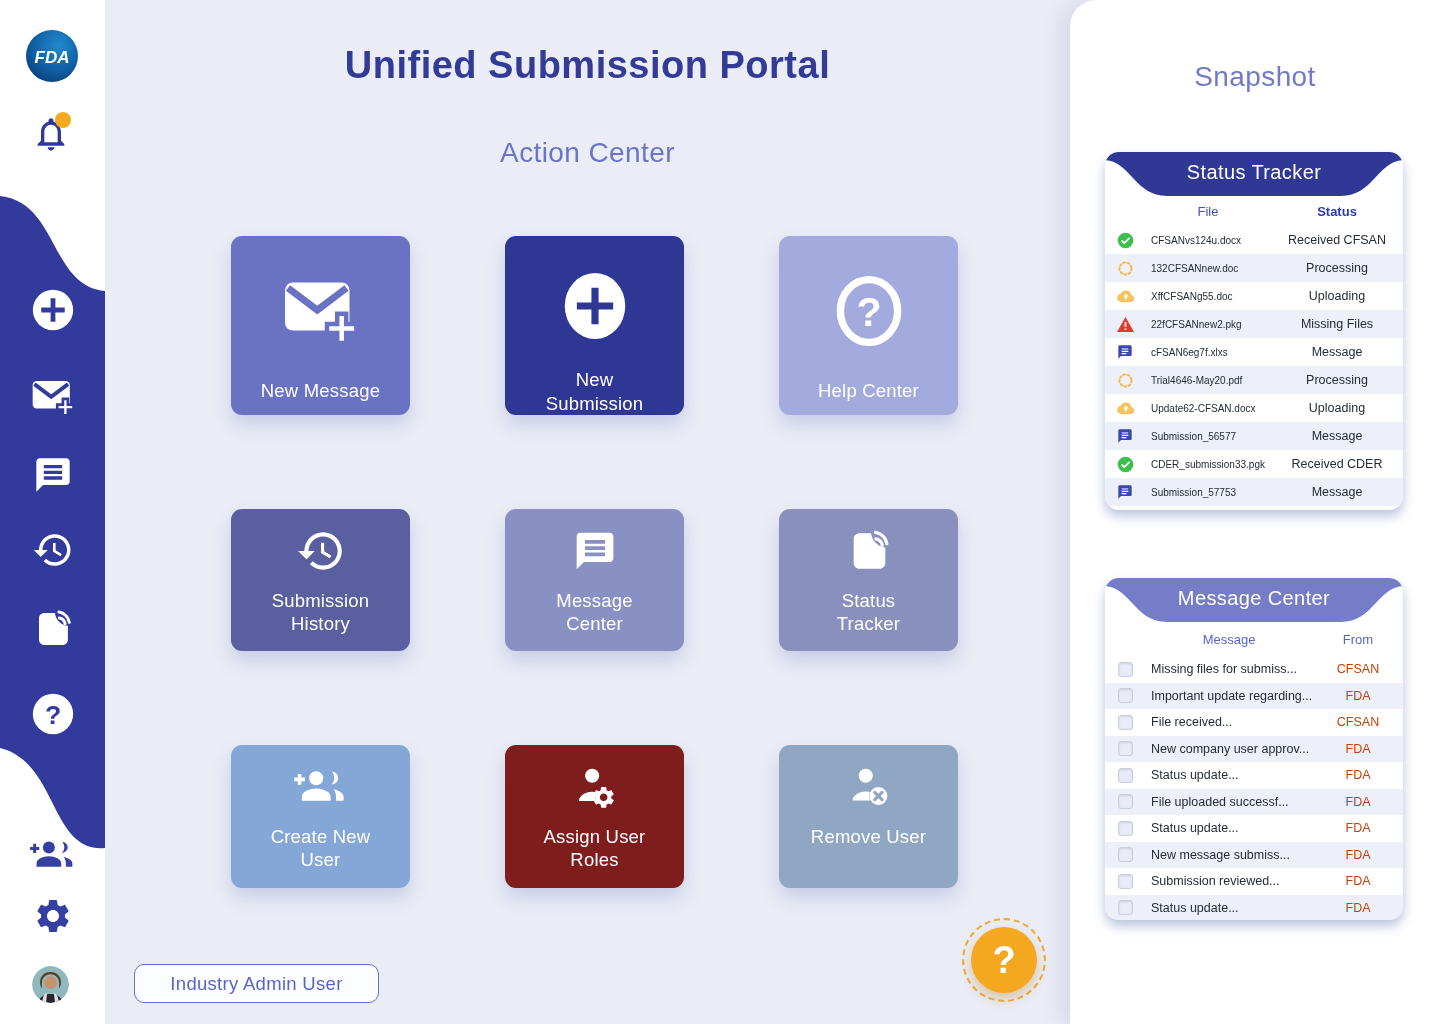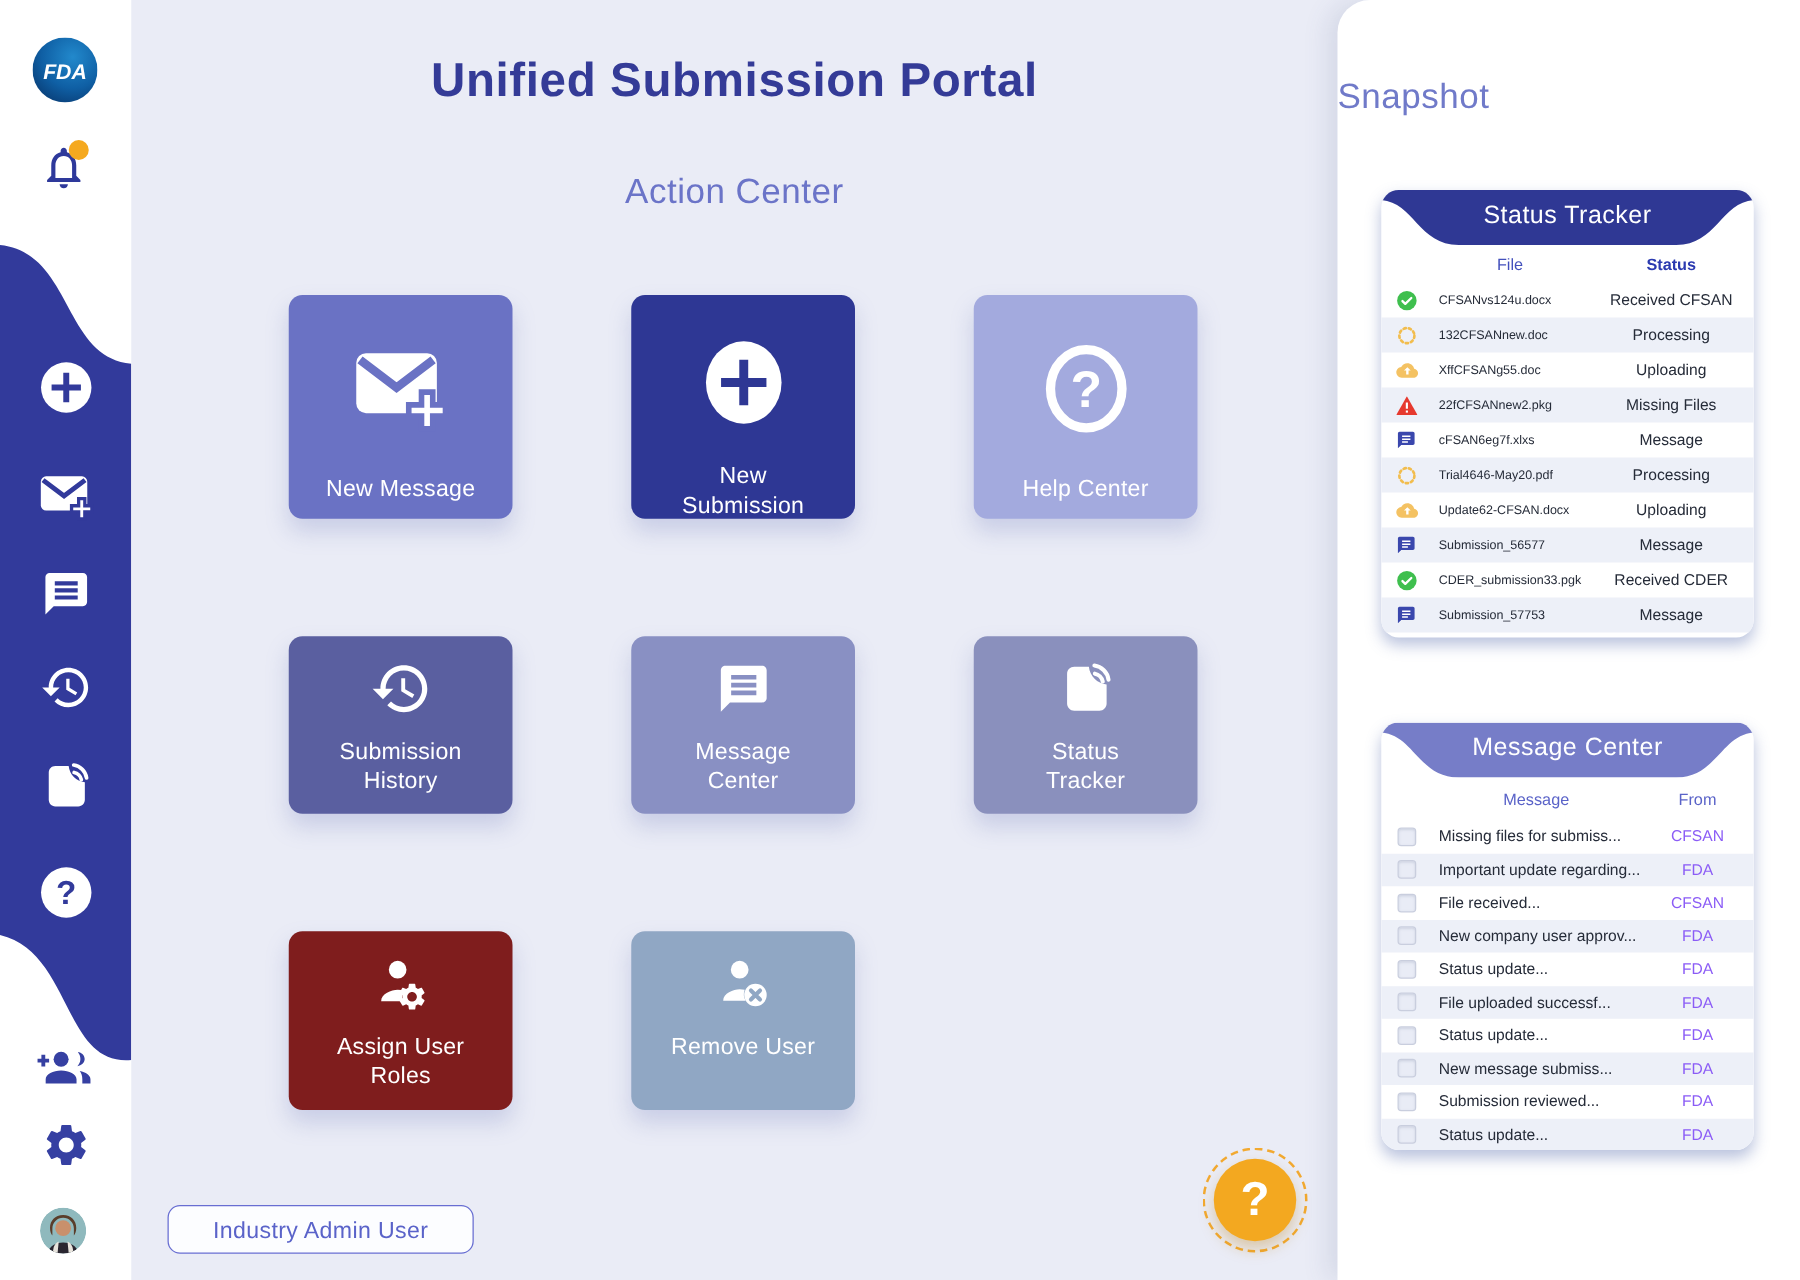--- a/index.html
+++ b/index.html
@@ -48,21 +48,21 @@
     border:2px dashed #f2a930; border-radius:50%; display:flex; align-items:center;
     justify-content:center; cursor:pointer; }
   .fab-inner { width:66px; height:66px; border-radius:50%; background:#f3a820;
     color:#ffffff; font-size:38px; font-weight:700; display:flex; align-items:center;
     justify-content:center; box-shadow:0 6px 12px rgba(190,130,20,.35); }
 
   
   .panel { position:absolute; left:1070px; top:0; width:370px; height:1024px;
     background:#ffffff; border-top-left-radius:26px;
     box-shadow:-8px 0 20px rgba(80,90,140,.13); }
-  .panel-title { position:absolute; top:61px; width:100%; 
+  .panel-title { position:absolute; top:61px; width:100%; text-align:center;
     font-size:28px; font-weight:500; color:#707ac9; letter-spacing:.4px; }
 
   .data-card { position:absolute; left:35px; width:298px; background:#ffffff;
     border-radius:14px; overflow:hidden; box-shadow:0 6px 12px rgba(100,120,180,.45); }
   .st-card { top:152px; height:358px; }
   .mc-card { top:578px; height:342px; }
   .ribbon { position:relative; width:298px; height:44px; }
   .ribbon svg { display:block; }
   .ribbon-title { position:absolute; inset:0; display:flex; align-items:center;
     justify-content:center; color:#ffffff; font-size:20px; font-weight:500;
@@ -76,21 +76,21 @@
   .st-card .h.b { color:#2b3ab0; font-weight:700; }
   .mc-card .h { color:#5a63c8; font-weight:500; }
   .tbl-row { display:grid; align-items:center; cursor:pointer; }
   .st-card .tbl-row { height:28px; }
   .mc-card .tbl-row { height:26.5px; }
   .tbl-row:nth-child(even) { background:#edf0f8; }
   .cell-ic { display:flex; justify-content:center; align-items:center; }
   .cell-file { font-size:10px; color:#252b38; padding-left:6px; }
   .cell-status { font-size:12.5px; color:#252b38; text-align:center; }
   .cell-msg { font-size:12.5px; color:#252b38; padding-left:6px; }
-  .cell-from { font-size:12.5px; color:#8b5cf6; text-align:center; }
+  .cell-from { font-size:12.5px; color:#c2410c; text-align:center; }
   .chk { width:15px; height:15px; border-radius:3px; background:#e9ecf6;
     border:1px solid #c9cede; box-shadow:inset 0 1px 2px rgba(120,130,160,.25); cursor:pointer; }
 </style>
 </head>
 <body>
 
 <div class="stage">
 
   <nav class="sidebar">
     <svg class="side-wave" viewBox="0 0 105 1024">
@@ -248,20 +248,32 @@
         <span class="ic">
           <svg width="46" height="46" viewBox="0 0 24 24">
             <path d="M20.5 10.2c-3.9-.4-7-3.5-7.4-7.4H7C5.3 2.8 4 4.1 4 5.8v12.4c0 1.7 1.3 3 3 3h10.5c1.7 0 3-1.3 3-3z" fill="#ffffff"></path>
             <path d="M15.4 2.3c3 .4 5.5 2.9 5.9 5.9" stroke="#ffffff" stroke-width="1.7" fill="none" stroke-linecap="round"></path>
             <path d="M15.6 5.7c1.6.3 3 1.7 3.3 3.3" stroke="#ffffff" stroke-width="1.7" fill="none" stroke-linecap="round"></path>
           </svg>
         </span>
         <span class="lbl">Status Tracker</span>
       </div>
 
+      <div class="card rowS" data-card="6" style="background: rgb(132, 167, 215); --card-bg: #84a7d7;">
+        <span class="ic">
+          <svg width="56" height="44" viewBox="0 0 28 22" fill="#ffffff">
+            <path d="M6 6.3H4.2V4.5H2.4v1.8H.6v1.8h1.8v1.8h1.8V8.1H6z"></path>
+            <circle cx="11.6" cy="6.6" r="3.5"></circle>
+            <path d="M11.6 11.8c-3.7 0-7.2 1.8-7.2 4.1v2h14.4v-2c0-2.3-3.5-4.1-7.2-4.1z"></path>
+            <path d="M19.2 9.8c1.9-.2 3.4-1.6 3.4-3.3 0-1.7-1.4-3.1-3.2-3.3.8 1 1.2 2.1 1.2 3.3 0 1.2-.5 2.4-1.4 3.3z"></path>
+            <path d="M20.3 12.1c2.8.6 5 2 5 3.8v2h-3.8v-2c0-1.5-.4-2.8-1.2-3.8z"></path>
+          </svg>
+        </span>
+        <span class="lbl">Create New User</span>
+      </div>
 
       <div class="card rowS" data-card="7" style="background: #7f1d1d; --card-bg: #8dabd2;">
         <span class="ic">
           <svg width="46" height="44" viewBox="0 0 24 23">
             <circle cx="10.5" cy="5.6" r="3.7" fill="#ffffff"></circle>
             <path d="M3.6 18.8c0-3.1 4.3-4.8 6.9-4.8.9 0 1.9.15 2.8.45-.9 1.2-1.2 2.8-.7 4.35z" fill="#ffffff"></path>
             <path transform="translate(9.8,10.2) scale(0.56)" fill="#ffffff" d="M19.14 12.94c.04-.3.06-.61.06-.94 0-.32-.02-.64-.07-.94l2.03-1.58c.18-.14.23-.41.12-.61l-1.92-3.32c-.12-.22-.37-.29-.59-.22l-2.39.96c-.5-.38-1.03-.7-1.62-.94l-.36-2.54c-.04-.24-.24-.41-.48-.41h-3.84c-.24 0-.43.17-.47.41l-.36 2.54c-.59.24-1.13.56-1.62.94l-2.39-.96c-.22-.08-.47 0-.59.22L2.74 8.87c-.12.21-.08.47.12.61l2.03 1.58c-.05.3-.09.63-.09.94s.02.64.07.94l-2.03 1.58c-.18.14-.23.41-.12.61l1.92 3.32c.12.22.37.29.59.22l2.39-.96c.5.38 1.03.7 1.62.94l.36 2.54c.05.24.24.41.48.41h3.84c.24 0 .44-.17.47-.41l.36-2.54c.59-.24 1.13-.56 1.62-.94l2.39.96c.22.08.47 0 .59-.22l1.92-3.32c.12-.22.07-.47-.12-.61l-2.01-1.58zM12 15.6c-1.98 0-3.6-1.62-3.6-3.6s1.62-3.6 3.6-3.6 3.6 1.62 3.6 3.6-1.62 3.6-3.6 3.6z"></path>
           </svg>
         </span>
         <span class="lbl">Assign User Roles</span>

